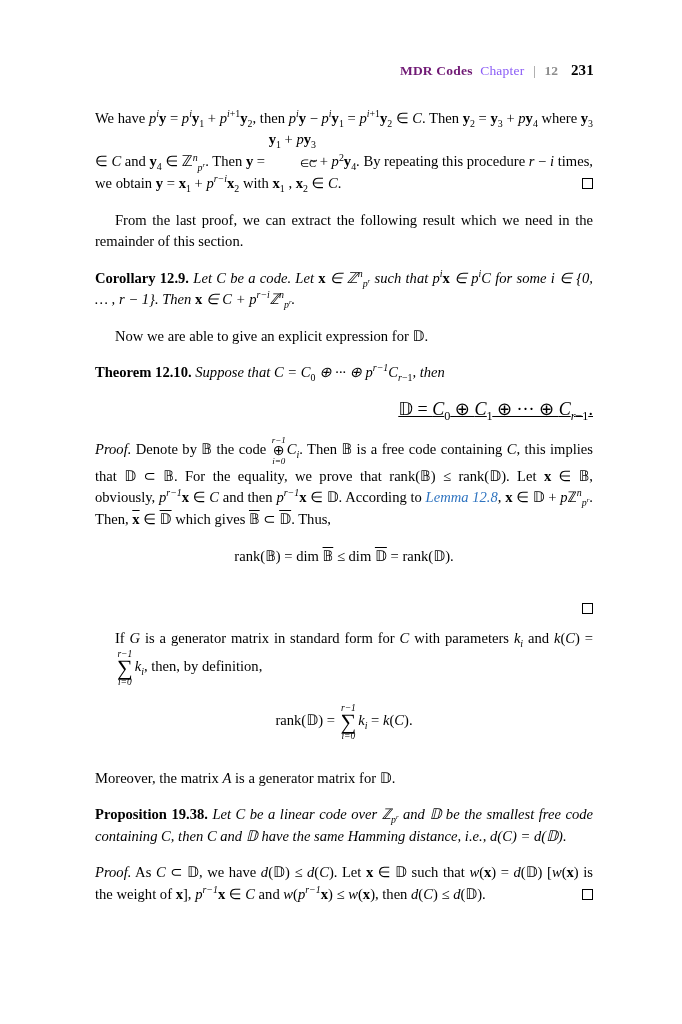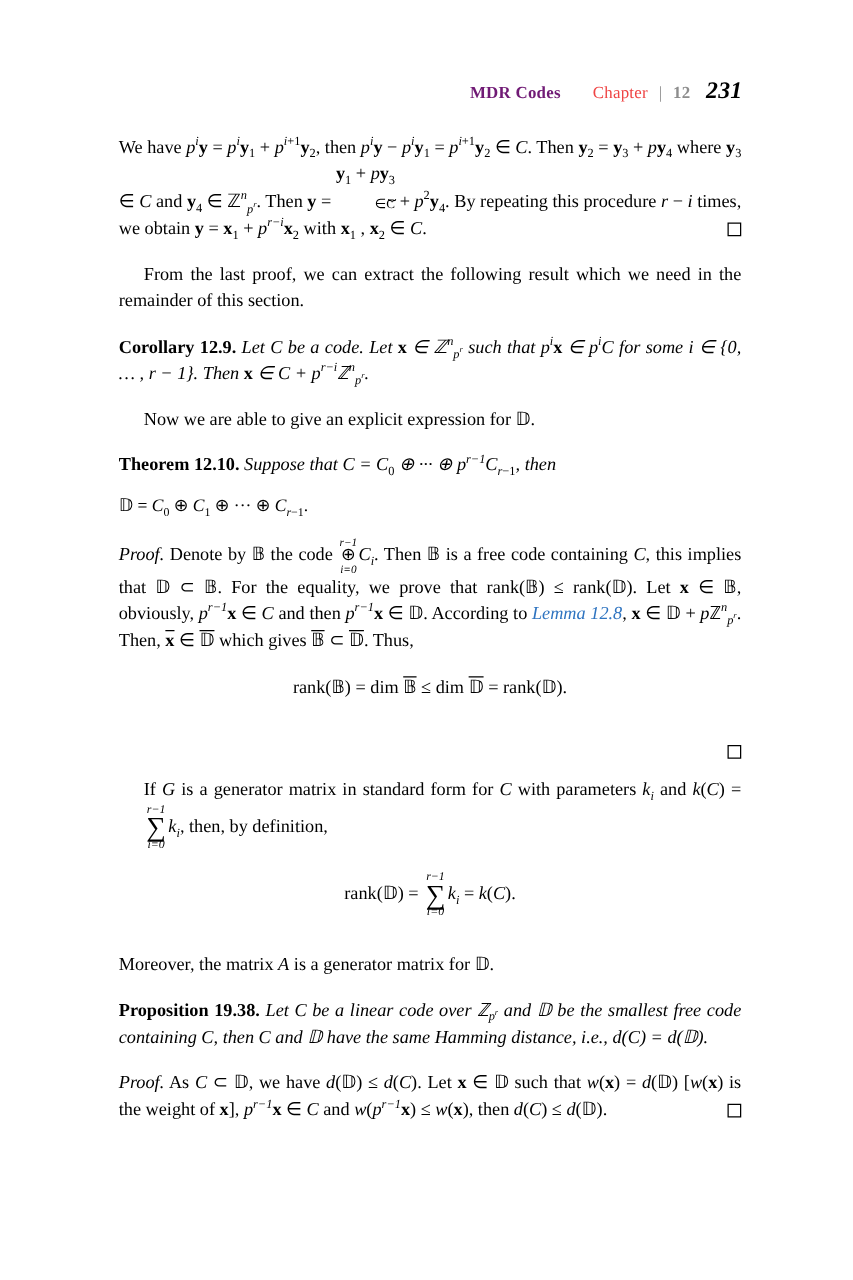--- a/index.html
+++ b/index.html
@@ -24,24 +24,24 @@
   }
   .header {
     position: absolute;
     top: 62px;
     right: 88px;
     font-size: 13.5px;
     letter-spacing: 0.2px;
     white-space: nowrap;
   }
   .header .hdr-title { color: #701a75; font-weight: bold; }
-  .header .hdr-chapter { color: #ef4444; padding-left: 4px; margin-left: 18px; }
+  .header .hdr-chapter { color: #8b5cf6; padding-left: 4px; }
   .header .hdr-bar { color: #8d8d8d; padding: 0 5px; }
   .header .hdr-num { color: #8d8d8d; font-weight: bold; }
-  .header .hdr-page { font-weight: bold; font-size: 19px; padding-left: 9px; font-style: italic; }
+  .header .hdr-page { font-weight: bold; font-size: 15px; padding-left: 9px; }
 
   .content {
     position: absolute;
     left: 95px;
     top: 108px;
     width: 498px;
     font-size: 14.6px;
     line-height: 1.47;
     text-align: justify;
   }
@@ -49,23 +49,24 @@
   .para { margin-bottom: 0px; }
   .gap { height: 15px; }
   .gap-sm { height: 11px; }
   .indent { text-indent: 20px; }
 
   .it { font-style: italic; }
   .bf { font-weight: bold; }
   .link { color: #2f74c0; font-style: italic; }
 
   .display {
-    text-align: left;
+    text-align: right;
     margin: 13px 0 13px 0;
-    font-size: 14px;
+    font-size: 18px;
+    text-decoration: underline;
   }
   .display-tall {
     text-align: center;
     margin: 16px 0 16px 0;
     font-size: 14.6px;
   }
 
   .qed {
     float: right;
     display: inline-block;

